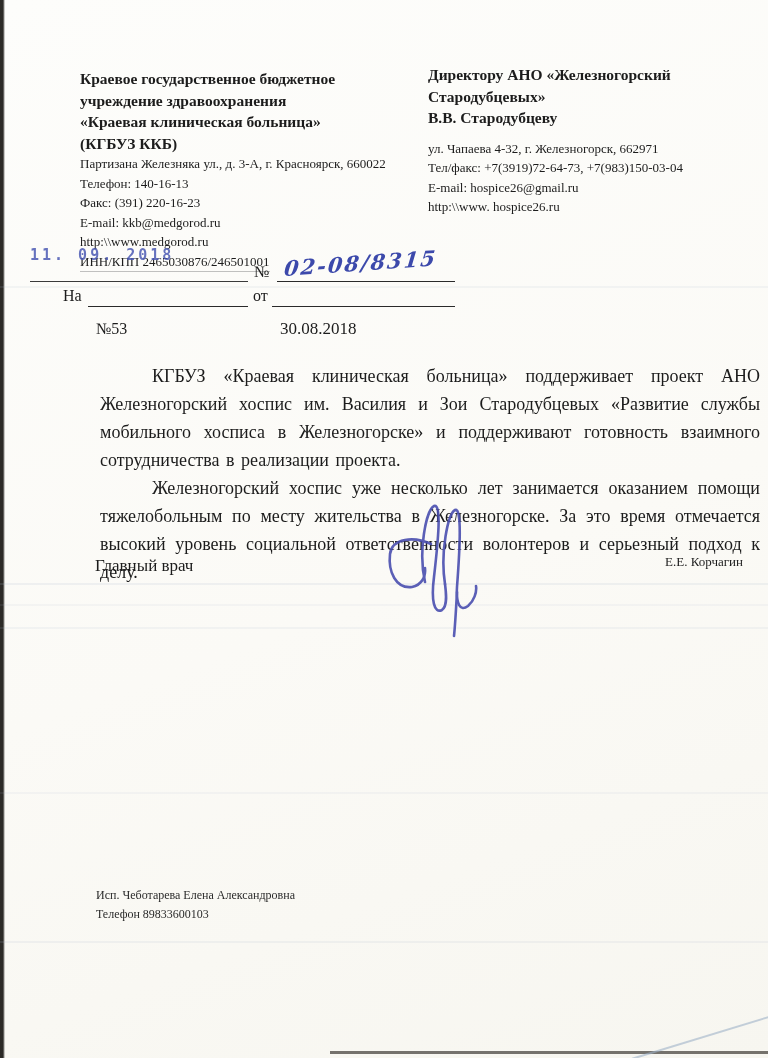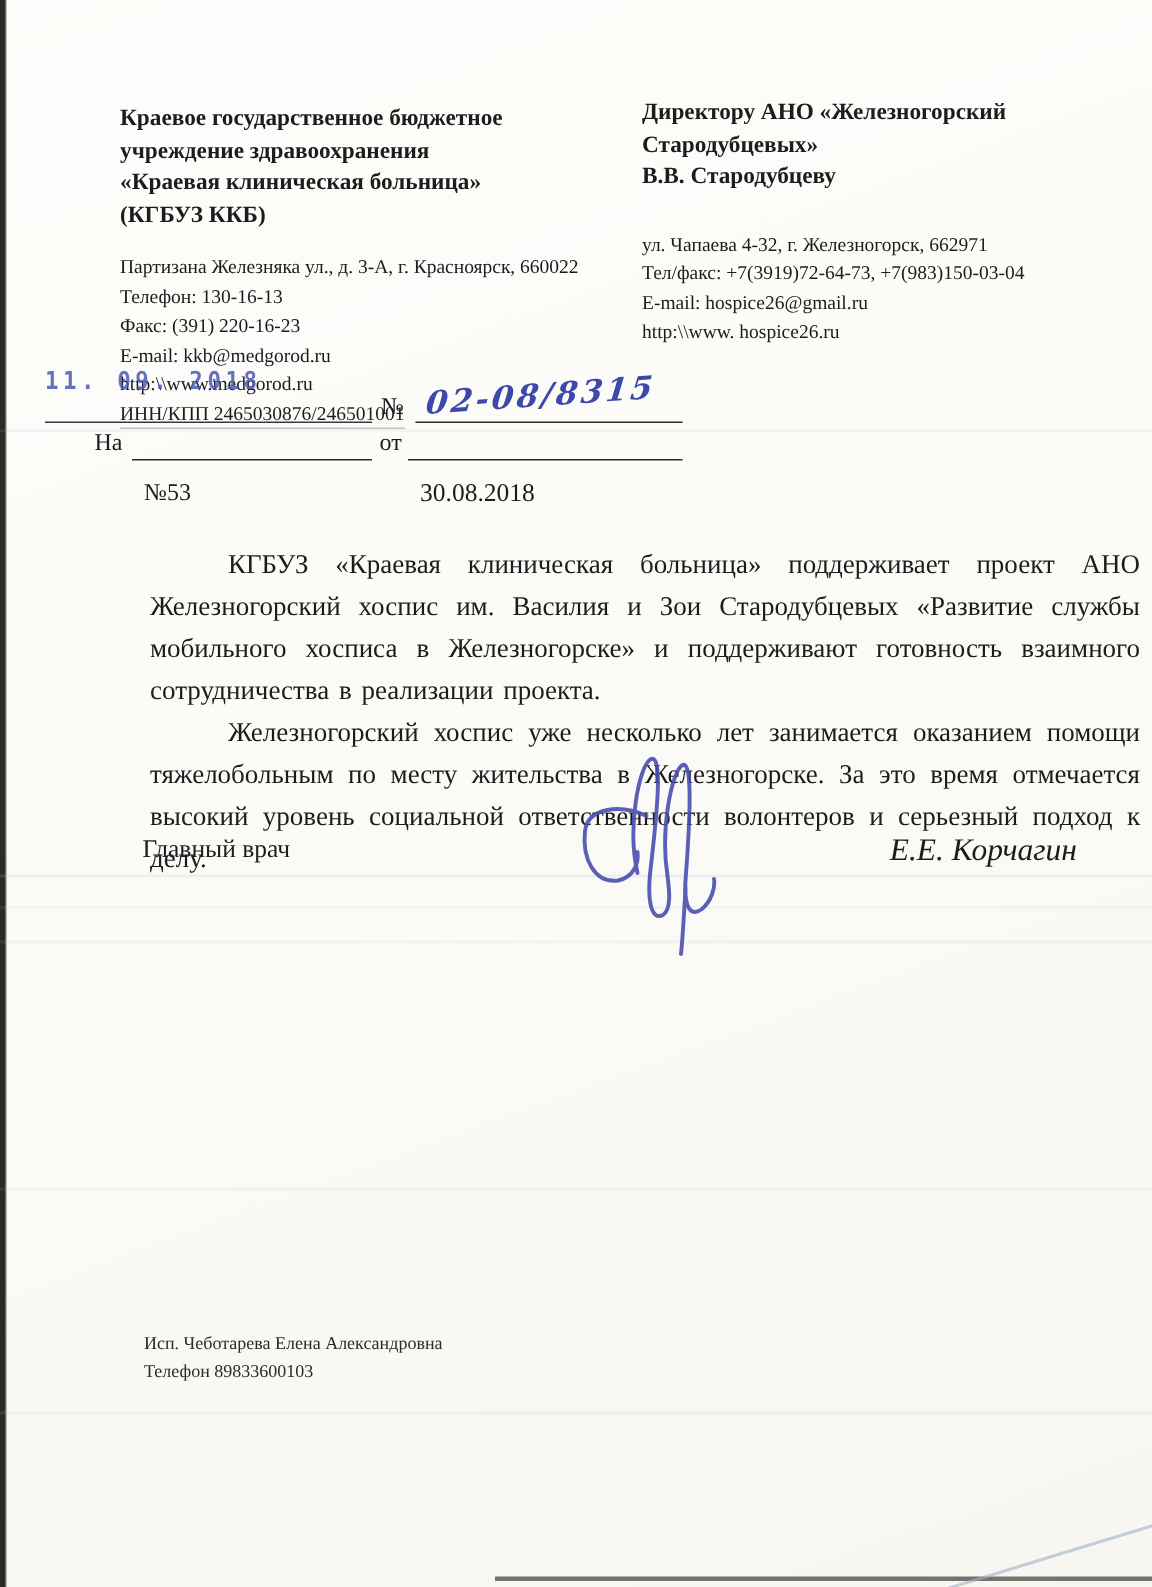--- a/index.html
+++ b/index.html
@@ -17,21 +17,21 @@
   .edge-left{position:absolute;left:0;top:0;width:5px;height:1058px;
     background:linear-gradient(90deg,#151310 60%,rgba(21,19,16,0));opacity:.9;}
   .edge-bottom{position:absolute;left:330px;top:1051px;width:438px;height:3px;
     background:#4a4540;opacity:.75;}
   .fold-diagonal{position:absolute;left:628px;top:1030px;width:190px;height:2px;
     background:#9fb3c8;opacity:.6;transform:rotate(-17deg);}
   .scanline{position:absolute;left:0;width:768px;height:2px;background:#aebacd;opacity:.16;}
   
   .hdr-col{position:absolute;text-align:left;}
   .hdr-name{font-weight:bold;font-size:15.5px;line-height:21.5px;}
-  .hdr-contacts{font-size:13px;line-height:19.5px;margin-top:14px;}
+  .hdr-contacts{font-size:13px;line-height:19.5px;}
   .sender{left:80px;top:68px;width:340px;}
   .recipient{left:428px;top:64px;width:318px;}
   .inn-line{border-bottom:1px solid rgba(120,120,120,.45);display:inline-block;}
   
   .stamp-date{
     position:absolute;left:30px;top:245px;
     font-family:"DejaVu Sans Mono", monospace;
     font-weight:bold;font-size:15px;letter-spacing:3px;
     color:#4c5ab4;opacity:.85;transform:scaleY(1.1);
   }
@@ -45,21 +45,21 @@
     transform:rotate(-4deg) skewX(-10deg);white-space:nowrap;
   }
   
   .body-text{
     position:absolute;left:60px;top:362px;width:660px;
     font-size:18px;line-height:28px;text-align:justify;margin-left:40px;
   }
   .body-text p{margin:0;text-indent:52px;word-spacing:2px;}
   
   .sign-left{position:absolute;left:95px;top:556px;font-size:17px;}
-  .sign-right{position:absolute;right:50px;top:554px;font-size:21px;font-style:italic;}
+  .sign-right{position:absolute;right:25px;top:554px;font-size:13px;}
   .signature-svg{position:absolute;left:376px;top:492px;}
   
   .footer{position:absolute;left:96px;top:886px;font-size:12px;line-height:19px;color:#2a2a2a;}
 </style>
 </head>
 <body>
 
 <div class="page">
 
   <div class="edge-left"></div>
@@ -74,35 +74,35 @@
 
   <div class="hdr-col sender">
     <div class="hdr-name">
       <div>Краевое государственное бюджетное</div>
       <div>учреждение здравоохранения</div>
       <div>«Краевая клиническая больница»</div>
       <div>(КГБУЗ ККБ)</div>
     </div>
     <div class="hdr-contacts">
       <div>Партизана Железняка ул., д. 3-А, г. Красноярск, 660022</div>
-      <div>Телефон: 130-16-13</div>
+      <div>Телефон: 140-16-13</div>
       <div>Факс: (391) 220-16-23</div>
       <div>E-mail: kkb@medgorod.ru</div>
       <div>http:\\www.medgorod.ru</div>
       <div><span class="inn-line">ИНН/КПП 2465030876/246501001</span></div>
     </div>
   </div>
 
   <div class="hdr-col recipient">
     <div class="hdr-name">
       <div>Директору АНО «Железногорский</div>
       <div>Стародубцевых»</div>
       <div>В.В. Стародубцеву</div>
     </div>
-    <div class="hdr-contacts" style="margin-top:24px">
+    <div class="hdr-contacts" style="margin-top:10px">
       <div>ул. Чапаева 4-32, г. Железногорск,  662971</div>
       <div>Тел/факс: +7(3919)72-64-73, +7(983)150-03-04</div>
       <div>E-mail: hospice26@gmail.ru</div>
       <div>http:\\www. hospice26.ru</div>
     </div>
   </div>
 
   <div class="stamp-date">11. 09. 2018</div>
 
   <div class="ref-line" style="left:30px;top:281px;width:218px;border-color:#3a3a3a"></div>

